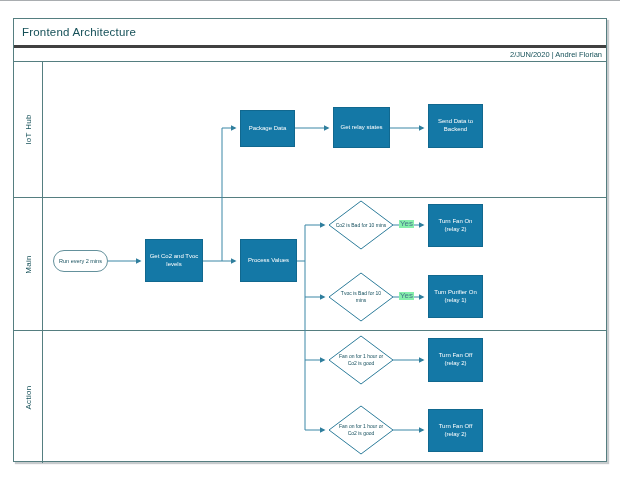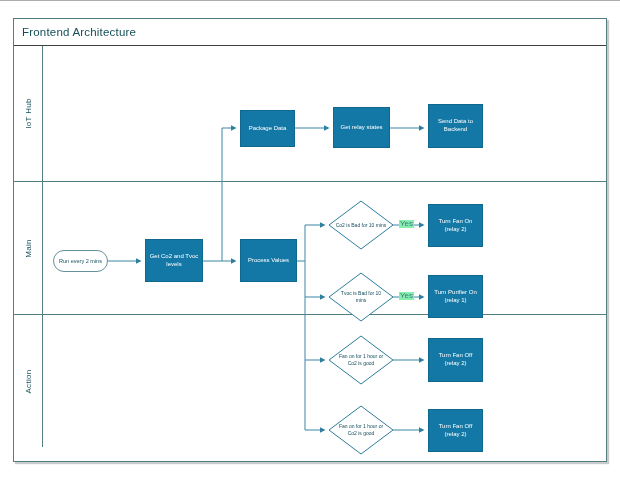--- a/index.html
+++ b/index.html
@@ -5,21 +5,21 @@
   html,body{margin:0;padding:0;background:#ffffff;}
   body{width:620px;height:478px;position:relative;overflow:hidden;
        font-family:"Liberation Sans", sans-serif;}
   .page{position:absolute;left:0;top:0;width:620px;height:478px;}
   .top-edge{position:absolute;left:0;top:0;width:620px;height:1px;background:#a9adb0;}
 
   
   .frame{position:absolute;left:13px;top:18px;width:594px;height:444px;
          border:1px solid #557e80;box-sizing:border-box;background:#ffffff;
          box-shadow:2px 2px 1px rgba(130,140,144,0.45);}
-  .title-row{height:26px;border-bottom:1px solid #404040;display:flex;align-items:center;
+  .title-row{height:26px;border-bottom:3px solid #404040;display:flex;align-items:center;
              padding-left:8px;font-size:11.5px;color:#155058;letter-spacing:0.2px;}
   .subtitle-row{height:13px;border-bottom:1px solid #557e80;display:flex;align-items:center;
                 justify-content:flex-end;padding-right:4px;font-size:7.5px;color:#155058;}
   .lanes{display:flex;flex-direction:column;height:401px;}
   .lane{display:flex;}
   .lane-1{height:135px;border-bottom:1px solid #557e80;}
   .lane-2{height:132px;border-bottom:1px solid #557e80;}
   .lane-3{flex:1;}
   .lane-label{width:28px;border-right:1px solid #557e80;display:flex;
               align-items:center;justify-content:center;}
@@ -66,20 +66,23 @@
 </style>
 </head>
 <body>
 
 <div class="page">
   <div class="top-edge"></div>
 
   <div class="frame">
     <div class="title-row">
       <span>Frontend Architecture</span>
+    </div>
+    <div class="subtitle-row">
+      <span>2/JUN/2020 | Andrei Florian</span>
     </div>
     <div class="lanes">
       <div class="lane lane-1">
         <div class="lane-label">
           <span>IoT Hub</span>
         </div>
         <div class="lane-body"></div>
       </div>
       <div class="lane lane-2">
         <div class="lane-label">

